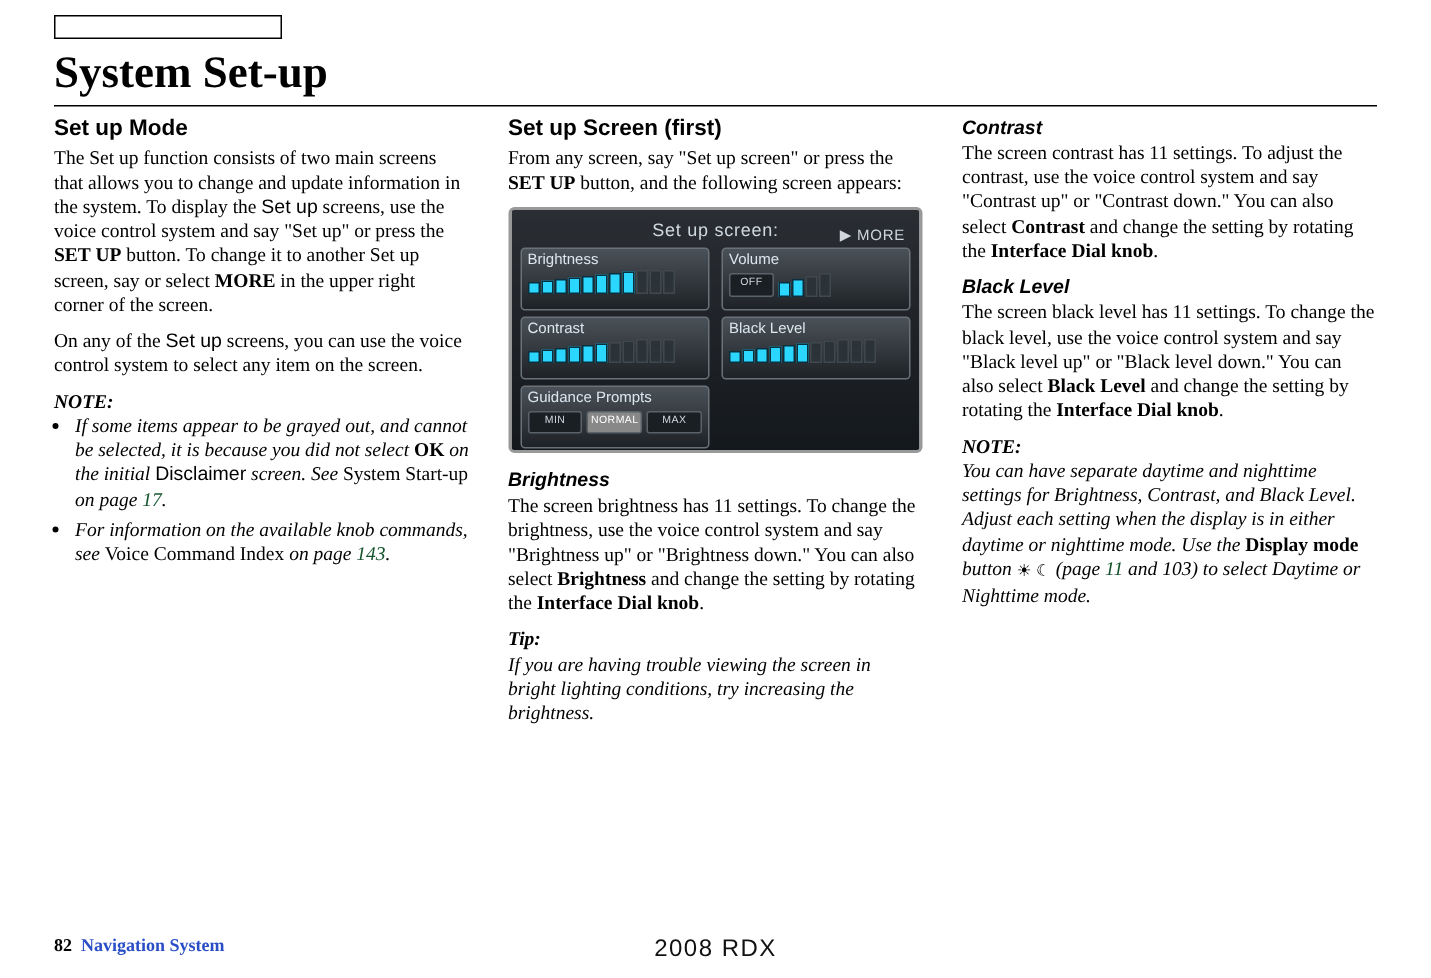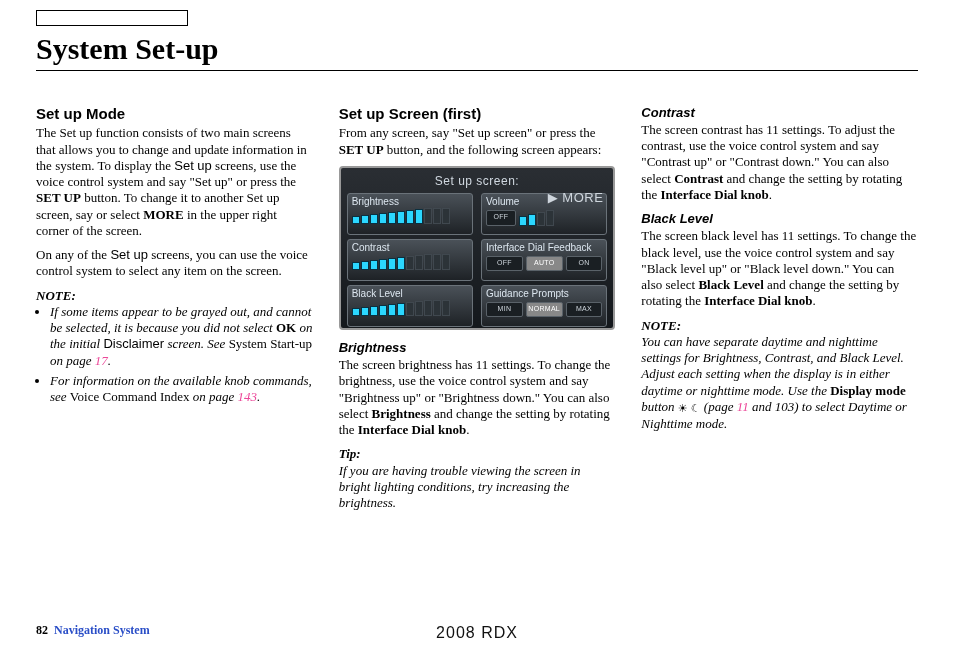--- a/index.html
+++ b/index.html
@@ -34,21 +34,20 @@
     border-top: 1.5px solid #000;
     margin: 0 0 6px 0;
   }
   .cols {
     display: flex;
     gap: 26px;
   }
   .col {
     flex: 1;
     min-width: 0;
-    margin-top: 28px;
   }
   h2.section {
     font-family: Arial, Helvetica, sans-serif;
     font-weight: bold;
     font-size: 15px;
     margin: 0 0 2px 0;
   }
   h3.sub {
     font-family: Arial, Helvetica, sans-serif;
     font-style: italic;
@@ -72,21 +71,21 @@
     margin-bottom: 4px;
   }
   .tip-label {
     font-style: italic;
     font-weight: bold;
     margin-bottom: 0;
   }
   .tip-body, .note-para {
     font-style: italic;
   }
-  .link { color: #ec4899; text-align: right; }
+  .link { color: #14532d; text-align: right; }
   .sansinline { font-family: Arial, Helvetica, sans-serif; font-style: normal;}
 
   
   .setup-screen {
     margin: 4px 0 10px 0;
     background: linear-gradient(#2a2e33, #14181c);
     border: 2px solid #999;
     border-radius: 4px;
     height: 150px;
     padding: 4px 6px 6px 6px;
@@ -98,22 +97,22 @@
     text-align: center;
     color: #d0d8e0;
     font-size: 12px;
     letter-spacing: 0.5px;
     padding: 2px 0 4px 0;
     position: relative;
   }
   .ss-more {
     position: absolute;
     right: 4px;
-    top: 18px;
-    font-size: 13px;
+    top: 8px;
+    font-size: 10px;
     color: #cfd6dd;
   }
   .ss-grid {
     display: grid;
     grid-template-columns: 1fr 1fr;
     gap: 4px 8px;
   }
   .ss-cell {
     background: linear-gradient(#4a5158,#1e2226);
     border: 1px solid #6a7279;
@@ -254,28 +253,20 @@
                 <span style="height:10px"></span>
                 <span style="height:11px"></span>
                 <span class="off" style="height:12px"></span>
                 <span class="off" style="height:13px"></span>
                 <span class="off" style="height:14px"></span>
                 <span class="off" style="height:14px"></span>
                 <span class="off" style="height:14px"></span>
               </div>
           </div>
           <div class="ss-cell">
-            <div class="ss-label">Interface Dial Feedback</div>
-            <div class="pillrow">
-                <div class="pill">OFF</div>
-                <div class="pill sel">AUTO</div>
-                <div class="pill">ON</div>
-              </div>
-          </div>
-          <div class="ss-cell">
             <div class="ss-label">Black Level</div>
             <div class="bars">
                 <span style="height:6px"></span>
                 <span style="height:7px"></span>
                 <span style="height:8px"></span>
                 <span style="height:9px"></span>
                 <span style="height:10px"></span>
                 <span style="height:11px"></span>
                 <span class="off" style="height:12px"></span>
                 <span class="off" style="height:13px"></span>

